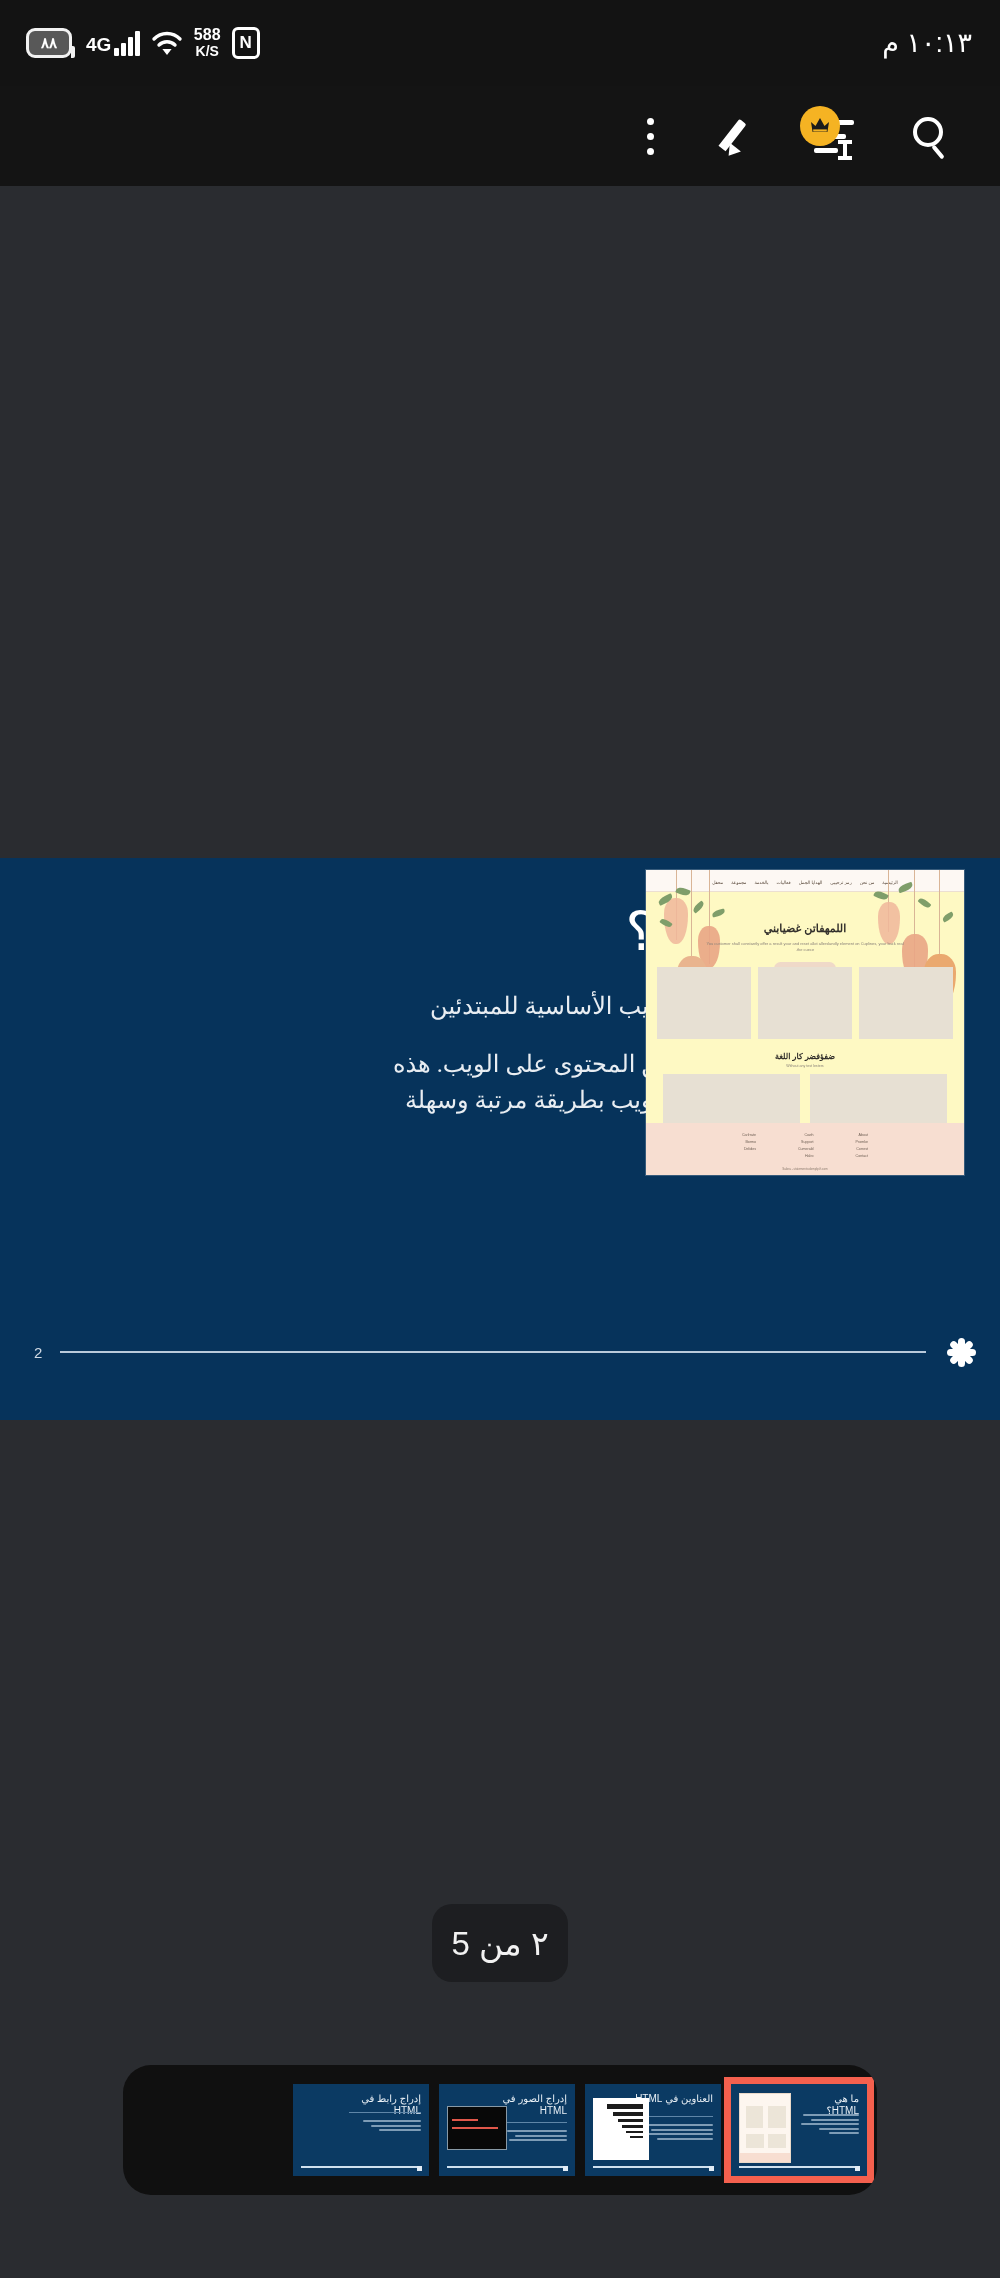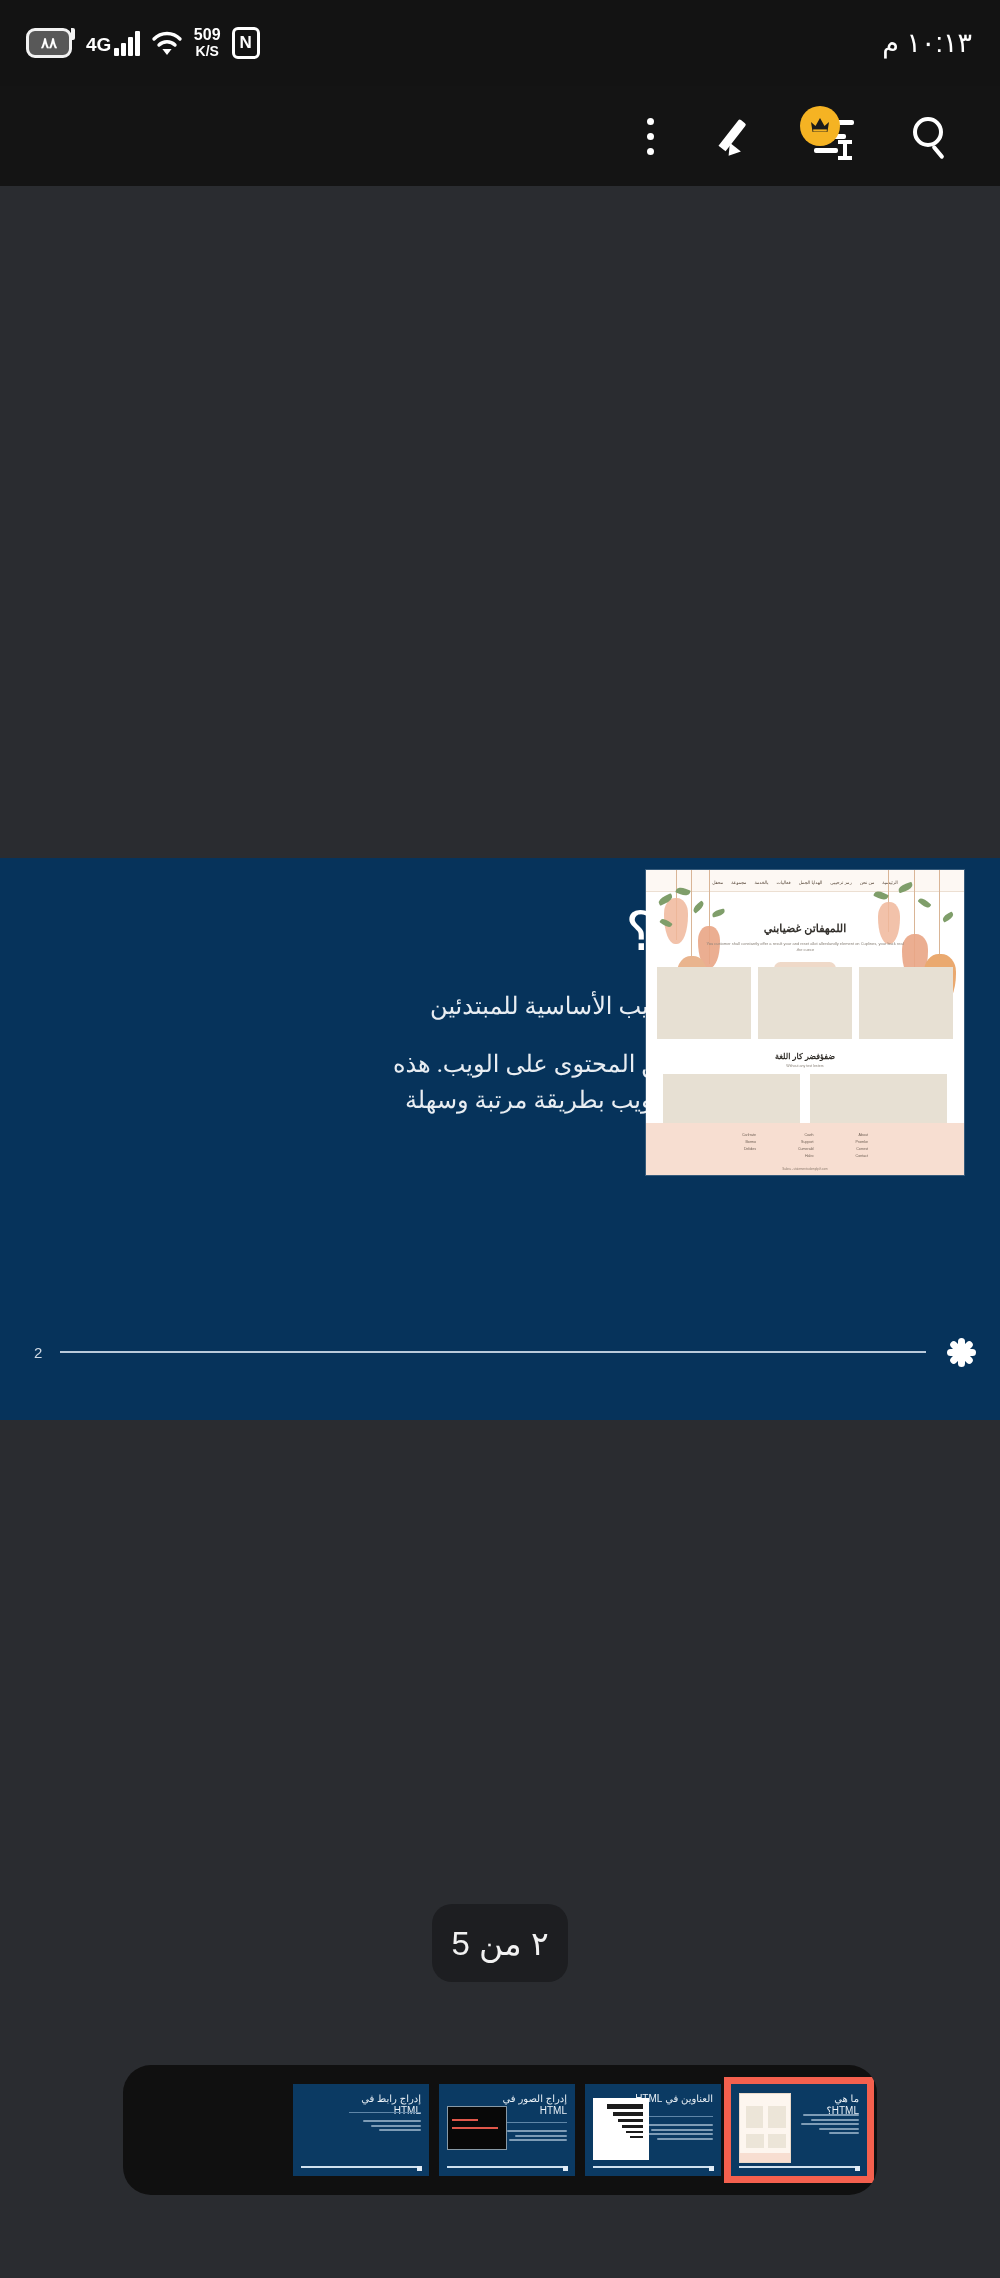--- a/index.html
+++ b/index.html
@@ -15,21 +15,21 @@
   
   .statusbar{
     position:absolute; top:0; left:0; width:1000px; height:86px;
     background:#131313;
     display:flex; align-items:center; justify-content:space-between;
     padding:0 28px 0 26px;
     direction:ltr;
   }
   .sb-left{ display:flex; align-items:center; gap:11px; }
   .sb-battery{
-    display:flex; align-items:flex-start;
+    display:flex; align-items:flex-end;
   }
   .batt-body{
     width:46px; height:30px; border:3px solid #f2f2f2; border-radius:9px;
     display:flex; align-items:center; justify-content:center;
     font-size:15px; font-weight:bold; color:#fff; background:#585858;
     letter-spacing:-0.5px;
   }
   .batt-tip{ width:4px; height:12px; background:#f2f2f2; border-radius:0 2px 2px 0; margin-left:-1px;}
   .sig{ display:flex; align-items:flex-end; gap:3px; }
   .sig-4g{ font-size:19px; font-weight:bold; color:#fff; line-height:1; margin-bottom:2px;}
@@ -148,21 +148,21 @@
   .flower i:nth-child(2){ transform:rotate(45deg);}
   .flower i:nth-child(3){ transform:rotate(90deg);}
   .flower i:nth-child(4){ transform:rotate(135deg);}
   .flower .hub{
     position:absolute; left:11px; top:11px; width:13px;height:13px;border-radius:50%;background:#fff;
   }
 
   
   .mock{
     position:absolute; right:36px; top:12px; width:318px; height:305px;
-    background:#ffffff; overflow:hidden;
+    background:#fef9c3; overflow:hidden;
     box-shadow:0 0 0 1px rgba(255,255,255,.2);
   }
   .mock-nav{
     height:22px; background:linear-gradient(#fdf8f3,#fdf8f3);
     display:flex; align-items:center; justify-content:center; gap:8px;
     border-bottom:1px solid #ecdfd2; direction:rtl; padding-top:3px;
   }
   .mock-nav span{ font-size:4.5px; color:#5a4a3c; }
   .deco{ position:absolute; pointer-events:none;}
   .lant-cord{ position:absolute; width:1px; background:#d9b596; left:50%;}
@@ -267,21 +267,21 @@
         </span>
     </div>
     <div class="wifi-wrap">
       <svg width="32" height="30" viewBox="0 0 32 30">
         <path d="M3 11 A18 18 0 0 1 29 11" stroke="#fff" stroke-width="3.4" fill="none" stroke-linecap="round"></path>
         <path d="M8 17 A11.5 11.5 0 0 1 24 17" stroke="#fff" stroke-width="3.4" fill="none" stroke-linecap="round"></path>
         <path d="M16 27 l-4.6 -6 h9.2 z" fill="#fff"></path>
       </svg>
     </div>
     <div class="netspeed">
-      <span class="n1">509</span>
+      <span class="n1">588</span>
       <span class="n2">K/S</span>
     </div>
     <div class="nfc">
       <span>N</span>
     </div>
   </div>
   <div class="sb-time">١٠:١٣ م</div>
 </div>
 
 <div class="toolbar">

